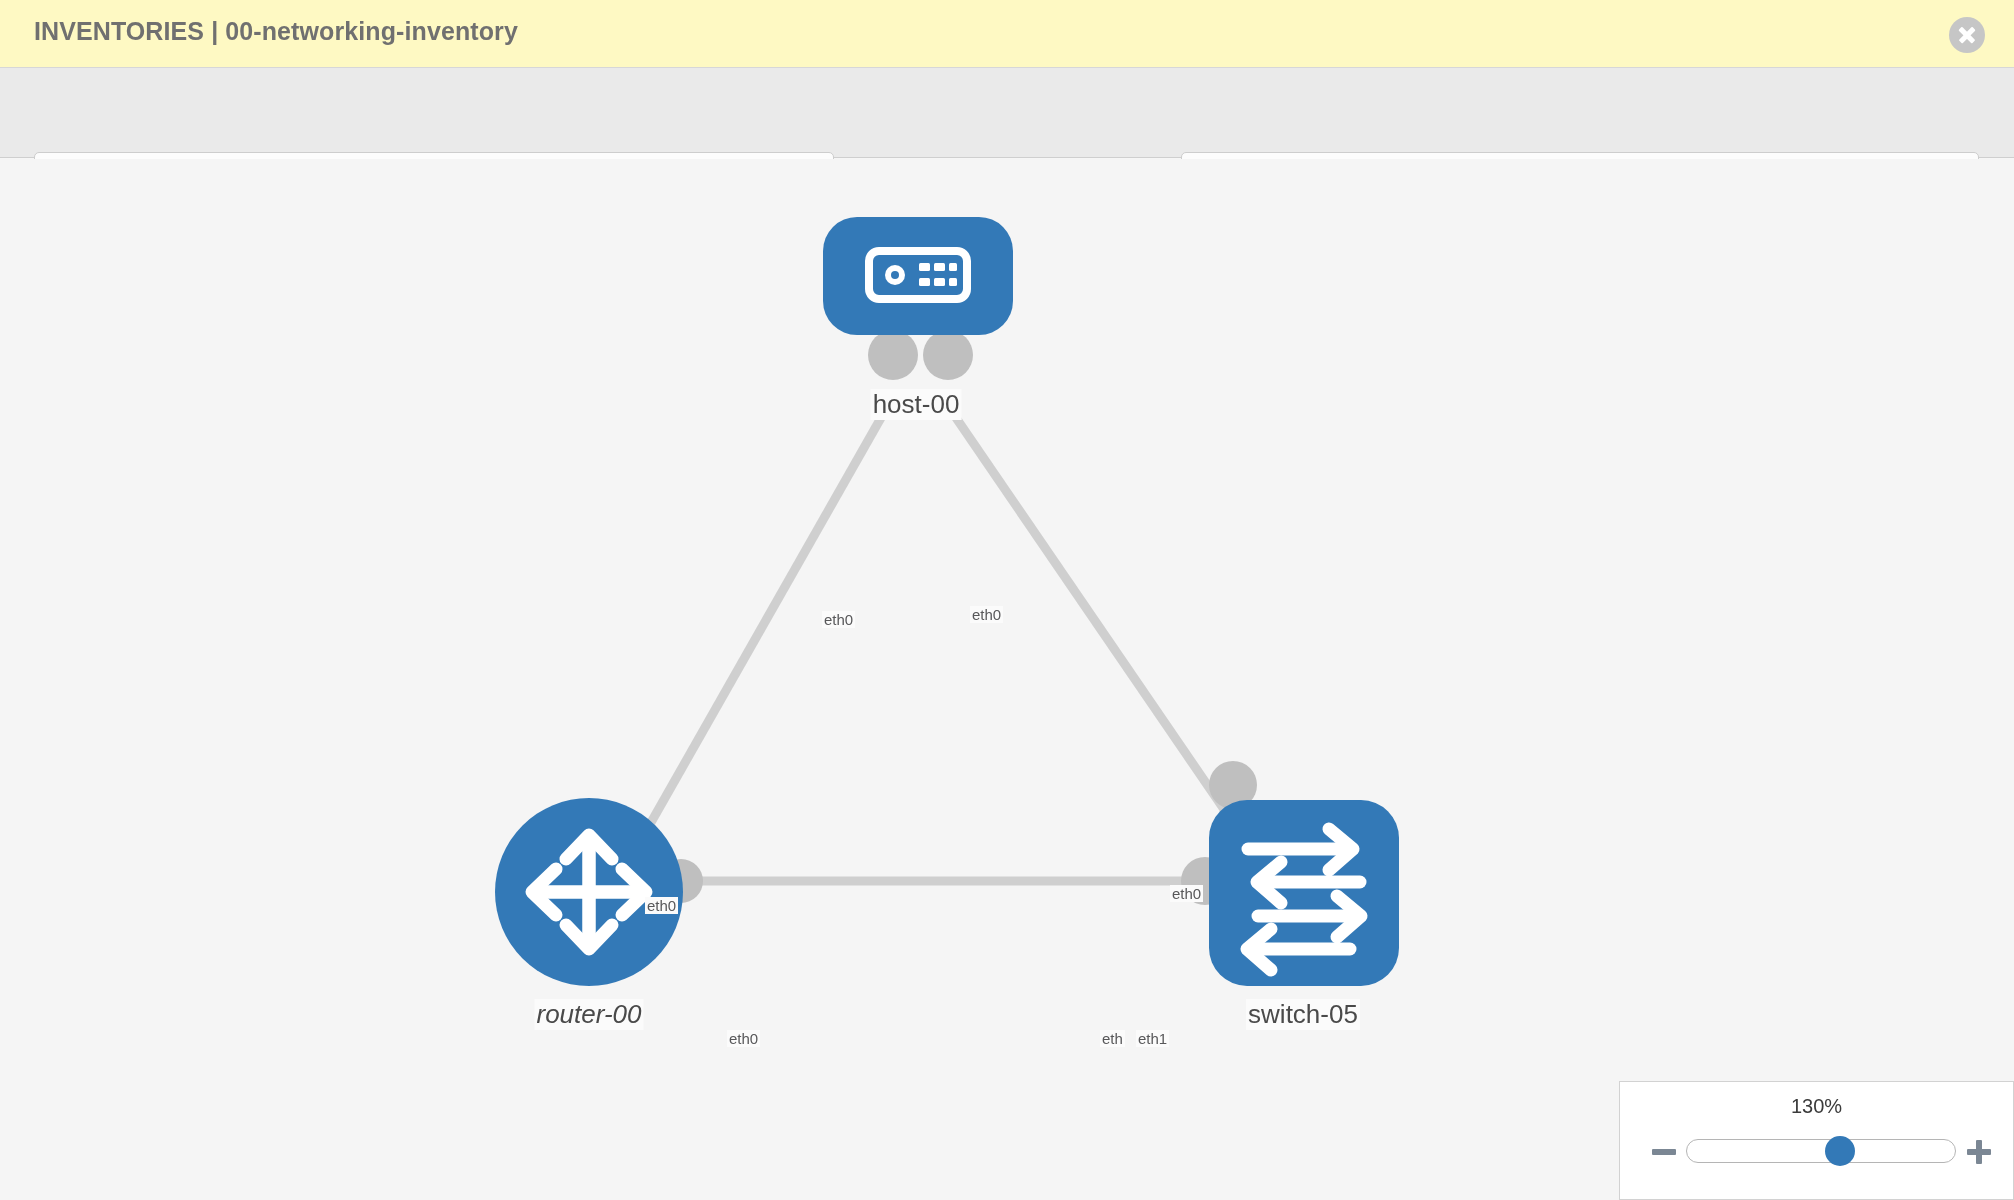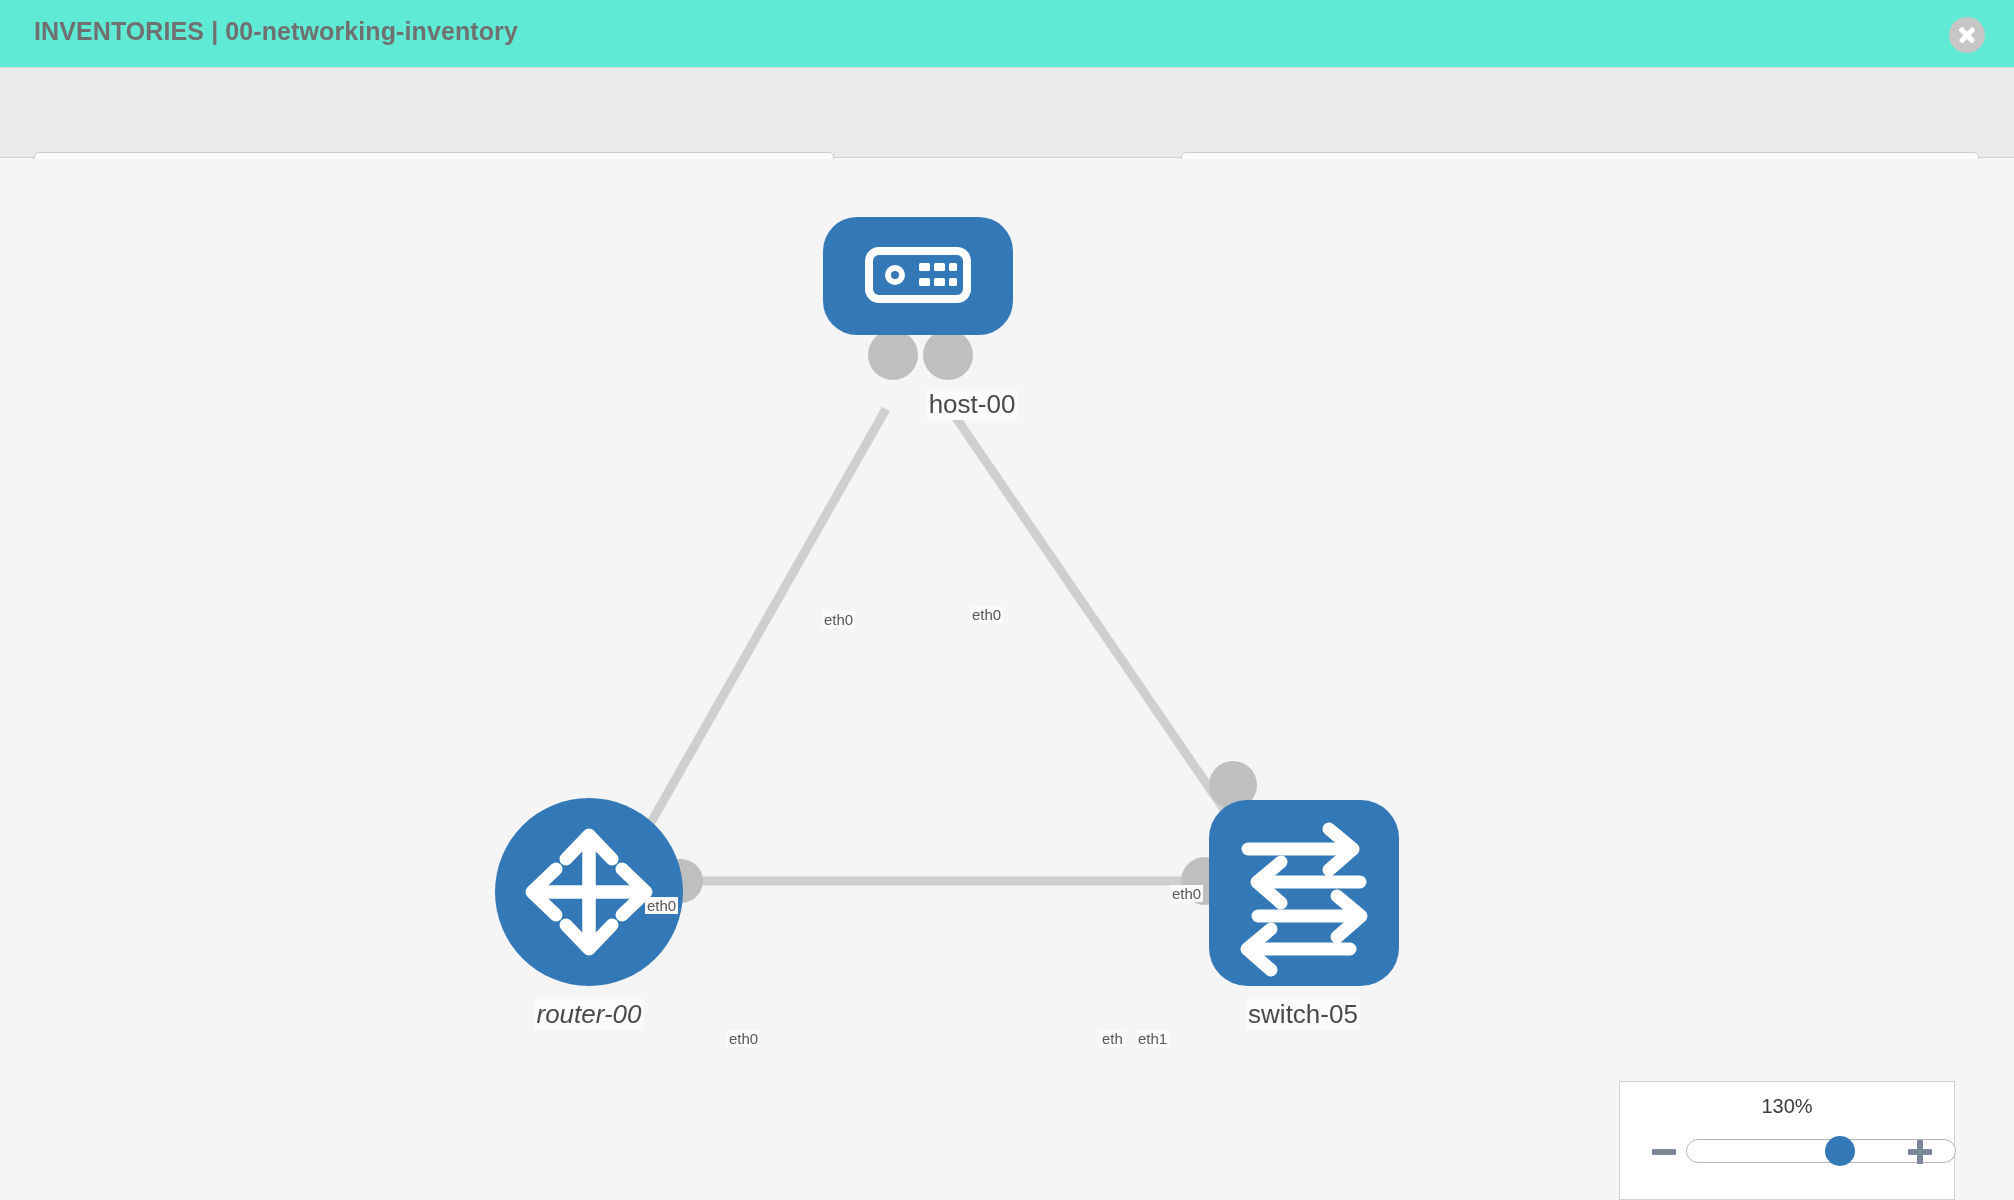--- a/index.html
+++ b/index.html
@@ -7,21 +7,21 @@
     width: 2014px; height: 1200px;
     font-family: "Liberation Sans", sans-serif;
     background: #f6f6f6;
     overflow: hidden;
   }
 
   
   .header {
     position: absolute; left: 0; top: 0;
     width: 2014px; height: 68px;
-    background: #5eead4;
+    background: #fef9c3;
     border-bottom: 1px solid #d7d7d7;
   }
   .page-title {
     position: absolute; left: 34px; top: 17px;
     font-size: 25px; font-weight: bold;
     color: #707070; letter-spacing: .1px;
     white-space: nowrap;
   }
   .close-btn {
     position: absolute; right: 29px; top: 17px;
@@ -112,21 +112,21 @@
     position: absolute;
     font-size: 15px; color: #58585a;
     background: #fbfbfb;
     white-space: nowrap;
     padding: 0 2px;
   }
 
   
   .zoom-widget {
     position: absolute; left: 1619px; top: 1081px;
-    width: 336px; height: 119px;
+    width: 395px; height: 119px;
     background: #ffffff;
     border: 1px solid #d2d2d2;
   }
   .zoom-value {
     position: absolute; left: 0; right: 0; top: 13px;
     text-align: center;
     font-size: 20px; color: #3b3b3b;
   }
   .zoom-minus, .zoom-plus {
     position: absolute; top: 56px;
@@ -253,21 +253,21 @@
 
         <line x1="1258" y1="757" x2="1358" y2="757"></line>
         <polyline points="1337,737 1361,757 1337,778"></polyline>
 
         <line x1="1350" y1="790" x2="1250" y2="790"></line>
         <polyline points="1271,770 1247,790 1271,811"></polyline>
       </g>
     </g>
   </svg>
 
-  <div class="nd-label" style="left:972px; top:230px;">host-00</div>
+  <div class="nd-label" style="left:916px; top:230px;">host-00</div>
   <div class="nd-label" style="left:589px; top:840px;font-style:italic;">router-00</div>
   <div class="nd-label" style="left:1303px; top:840px;">switch-05</div>
 
   <div class="if-label" style="left:822px; top:452px;">eth0</div>
   <div class="if-label" style="left:970px; top:447px;">eth0</div>
   <div class="if-label" style="left:645px; top:738px;">eth0</div>
   <div class="if-label" style="left:1170px; top:726px;">eth0</div>
   <div class="if-label" style="left:727px; top:871px;">eth0</div>
   <div class="if-label" style="left:1100px; top:871px;">eth</div>
   <div class="if-label" style="left:1136px; top:871px;">eth1</div>

